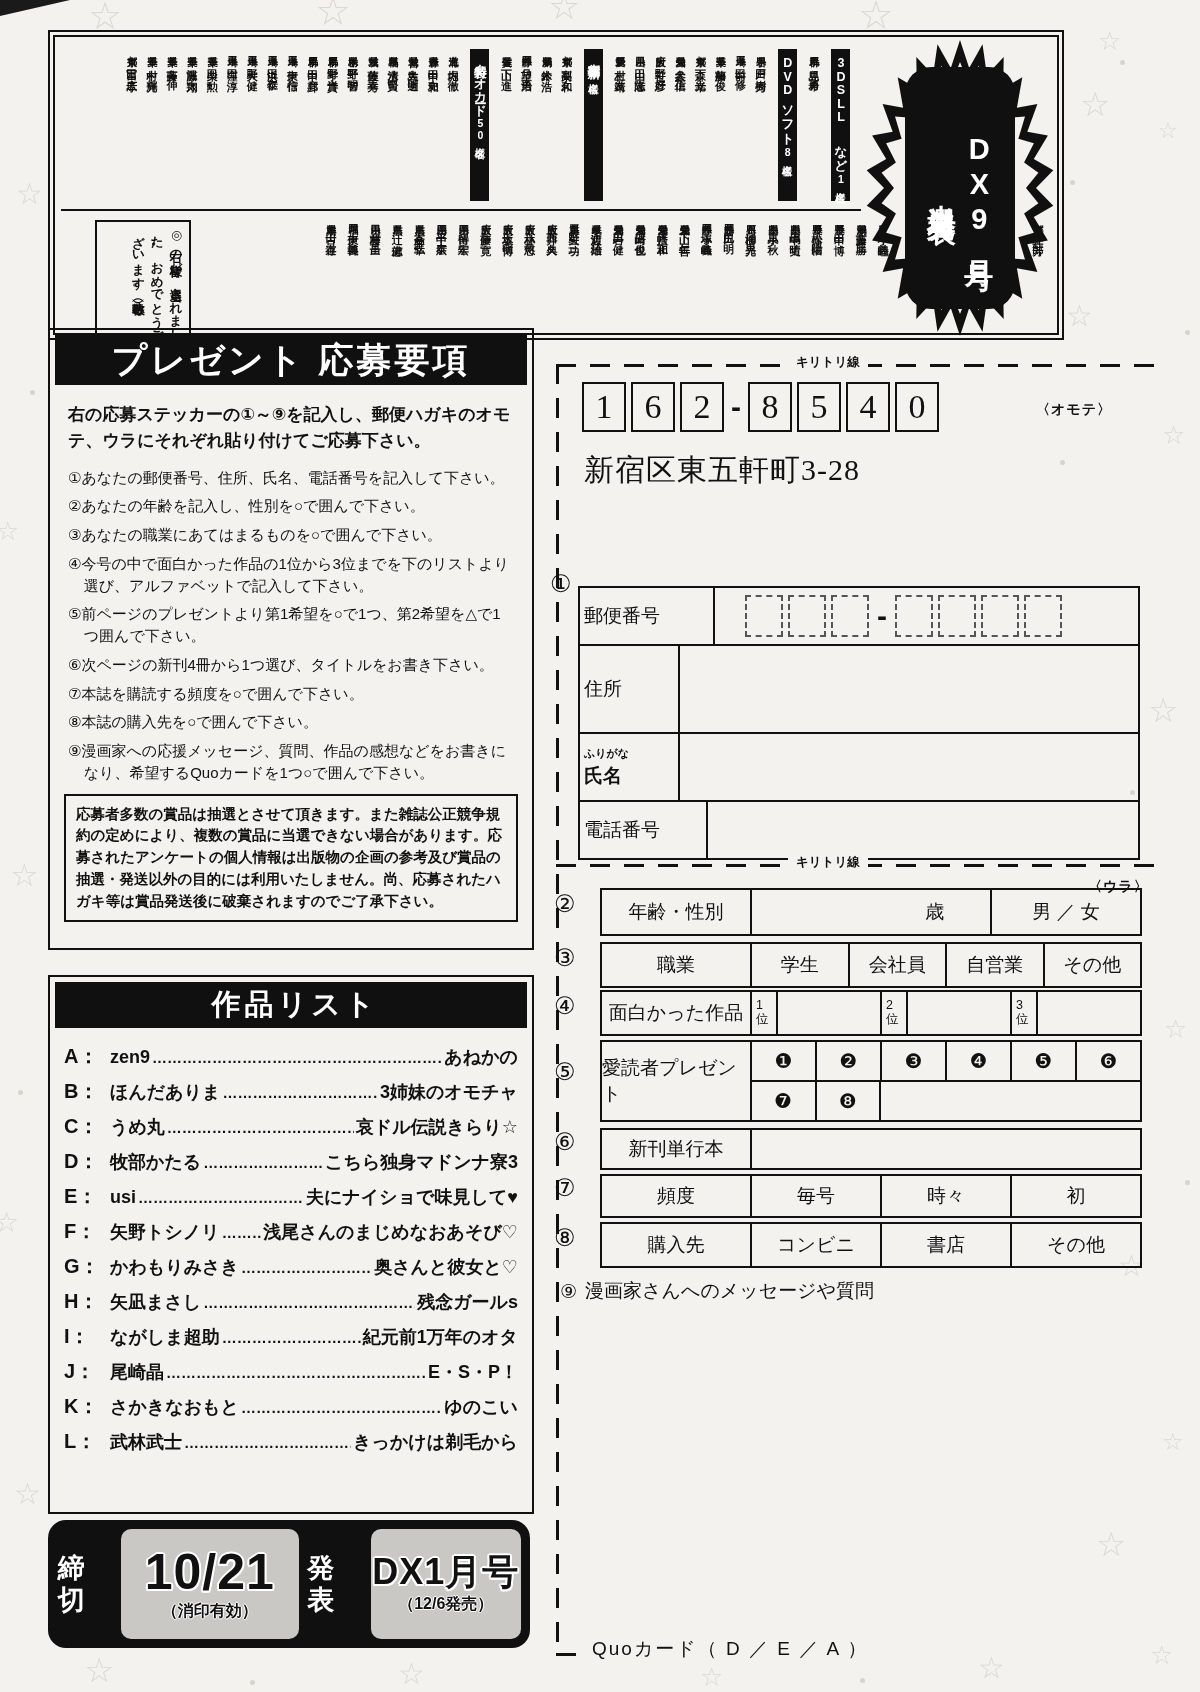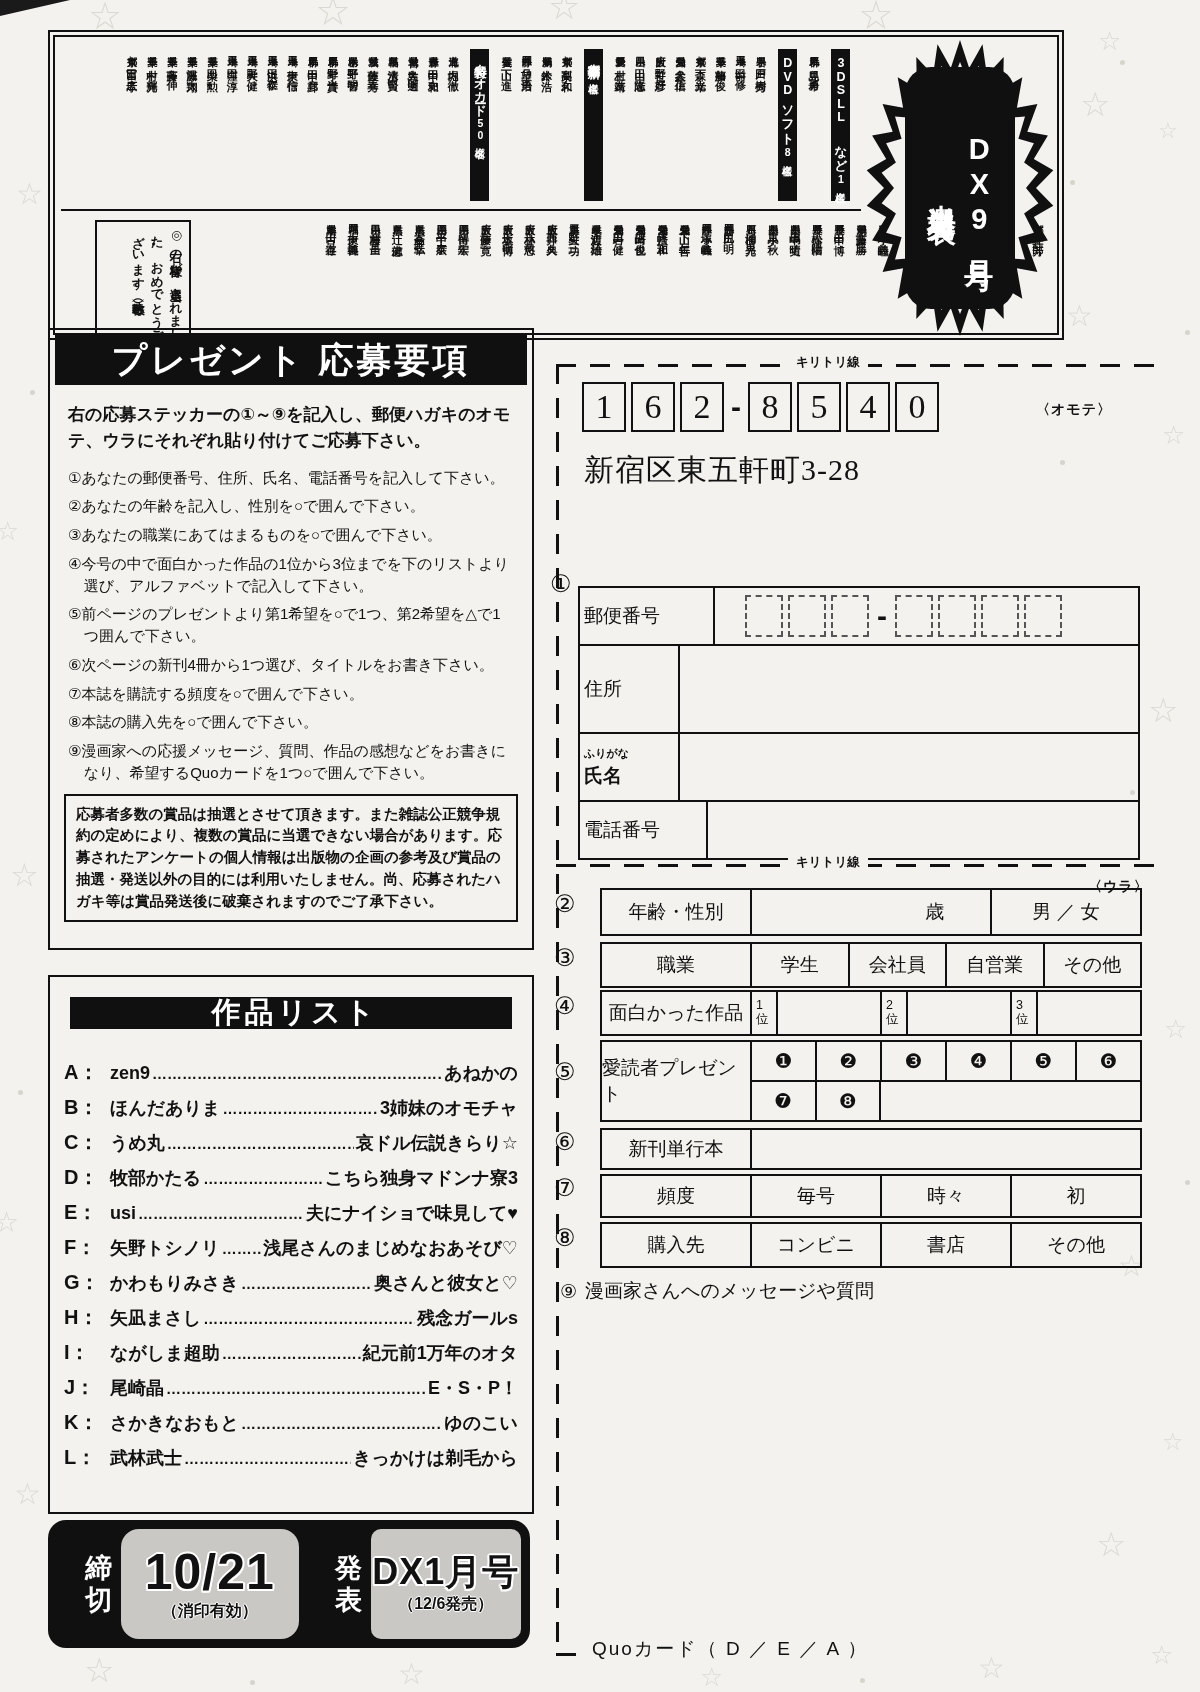--- a/index.html
+++ b/index.html
@@ -37,36 +37,36 @@
   .guide-head{margin:5px;height:50px;background:#101010;color:#fff;display:flex;align-items:center;justify-content:center;
     font-size:35px;font-weight:900;letter-spacing:3px;}
   .guide-intro{padding:12px 18px 6px 18px;font-size:17px;font-weight:700;line-height:1.55;}
   .guide-items{padding:6px 16px 0 18px;font-size:15px;line-height:1.45;}
   .gl-item{padding-left:1.05em;text-indent:-1.05em;margin-bottom:7px;}
   .guide-disc{margin:10px 14px;border:2.5px solid #111;padding:8px 10px;
     font-family:"Liberation Serif","DejaVu Serif",serif;font-weight:600;font-size:14.5px;line-height:1.5;}
 
   
   .works{position:absolute;left:48px;top:975px;width:482px;height:535px;border:2.5px solid #111;z-index:2;overflow:hidden;}
-  .works-head{margin:20px;height:32px;background:#101010;color:#fff;display:flex;align-items:center;justify-content:center;
+  .works-head{margin:5px;height:46px;background:#101010;color:#fff;display:flex;align-items:center;justify-content:center;
     font-size:29px;font-weight:900;letter-spacing:4px;padding-left:8px;}
   .works-body{padding:10px 14px 0 14px;}
   .work-row{display:flex;align-items:baseline;height:35px;font-weight:700;}
   .wk{font-size:20px;font-weight:900;width:46px;flex:none;}
   .wa{font-size:18px;white-space:nowrap;}
   .dots{flex:1;overflow:hidden;white-space:nowrap;font-size:15px;letter-spacing:0;margin:0 2px;}
   .wt{font-size:18px;white-space:nowrap;}
 
   
   .deadline{position:absolute;left:48px;top:1520px;width:482px;height:128px;background:#101010;border-radius:18px;
     display:flex;align-items:stretch;gap:8px;padding:9px;box-sizing:border-box;z-index:2;}
-  .dl-black{width:56px;flex:none;color:#fff;display:flex;align-items:center;justify-content:flex-end;}
+  .dl-black{width:56px;flex:none;color:#fff;display:flex;align-items:center;justify-content:flex-start;}
   .dl-black span{font-size:27px;font-weight:900;width:1.05em;line-height:1.2;text-align:center;word-break:break-all;}
   .dl-gray{background:#c9c8c4;border-radius:10px;display:flex;flex-direction:column;align-items:center;justify-content:center;}
-  .dl-date{flex:1.18;border-radius:18px;}
+  .dl-date{flex:1.18;}
   .dl-issue{flex:1;}
   .dl-big{font-size:50px;font-weight:900;line-height:1;letter-spacing:1px;
     text-shadow:2px 0 #fff,-2px 0 #fff,0 2px #fff,0 -2px #fff,1.5px 1.5px #fff,-1.5px -1.5px #fff,1.5px -1.5px #fff,-1.5px 1.5px #fff;}
   .dl-big2{font-size:36px;}
   .dl-small{font-size:16px;font-weight:900;margin-top:4px;
     text-shadow:1px 0 #fff,-1px 0 #fff,0 1px #fff,0 -1px #fff;text-align:right;}
 
   
   .rform{position:absolute;left:548px;top:350px;width:614px;height:1320px;z-index:2;}
   .hdash{position:absolute;height:3px;background:repeating-linear-gradient(90deg,#111 0 20px,transparent 20px 34px);}

